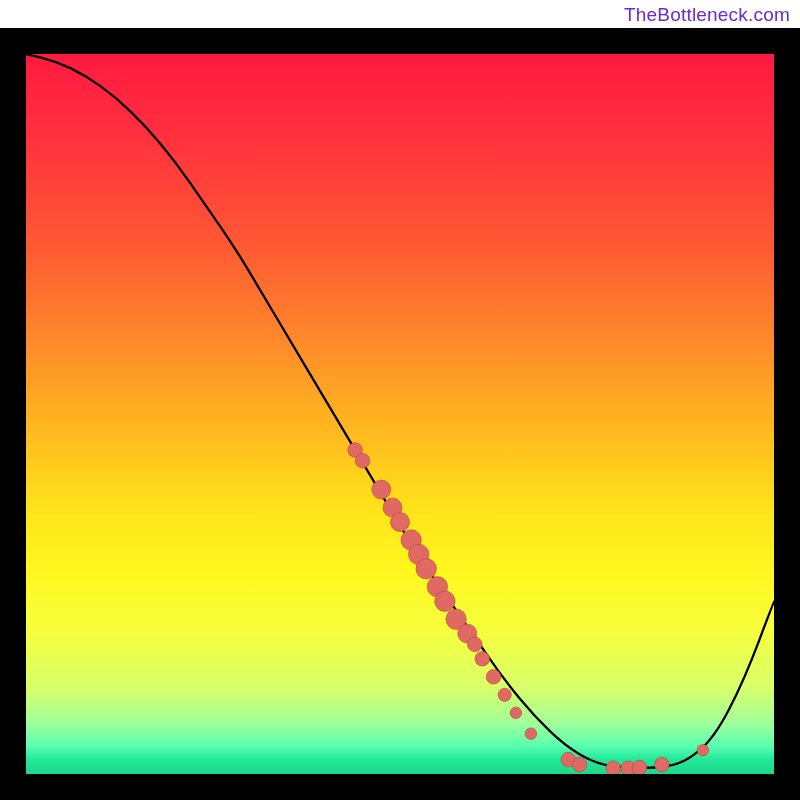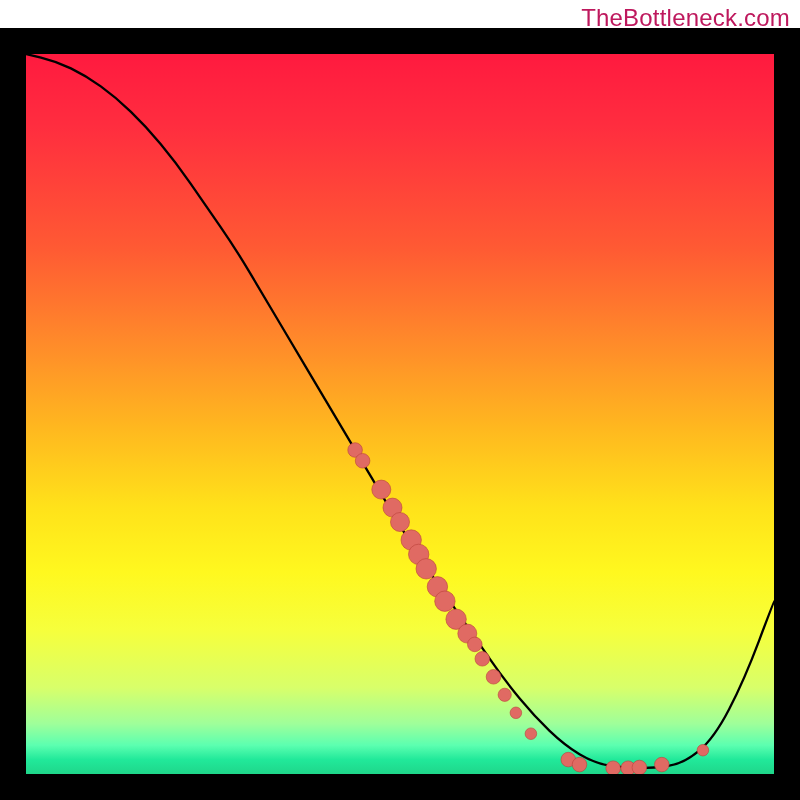--- a/index.html
+++ b/index.html
@@ -13,22 +13,22 @@
   .stage {
     position: relative;
     width: 800px;
     height: 800px;
   }
   .watermark {
     position: absolute;
     top: 4px;
     right: 10px;
     font-family: Arial, Helvetica, sans-serif;
-    font-size: 24px;
-    color: #be185d;
+    font-size: 19px;
+    color: #6d28d9;
     letter-spacing: 0.2px;
     user-select: none;
   }
   .outer-frame {
     position: absolute;
     left: 0;
     top: 28px;
     width: 800px;
     height: 772px;
     background: #000000;

